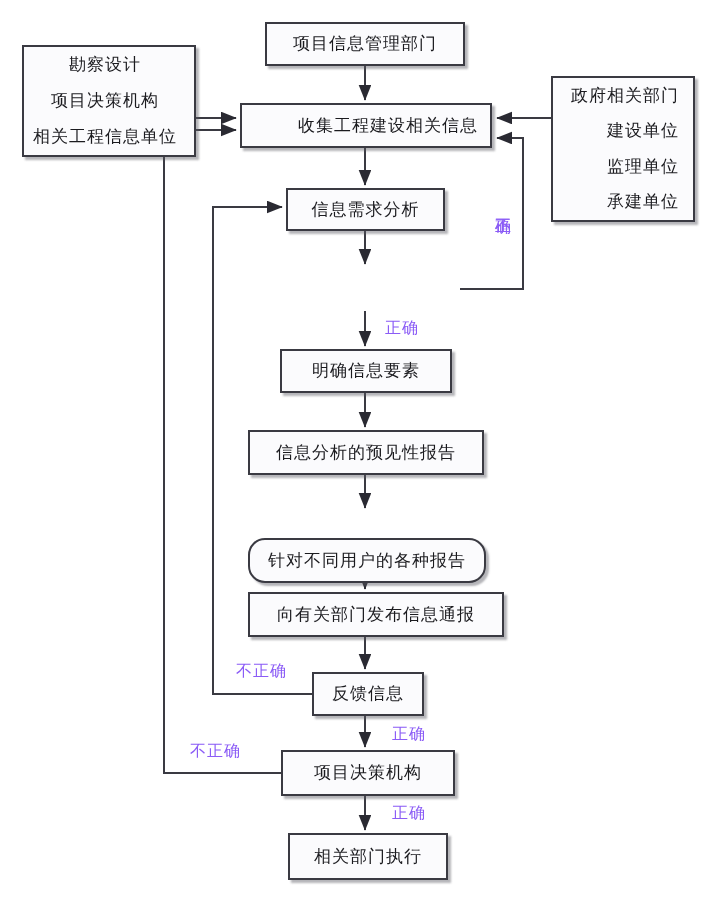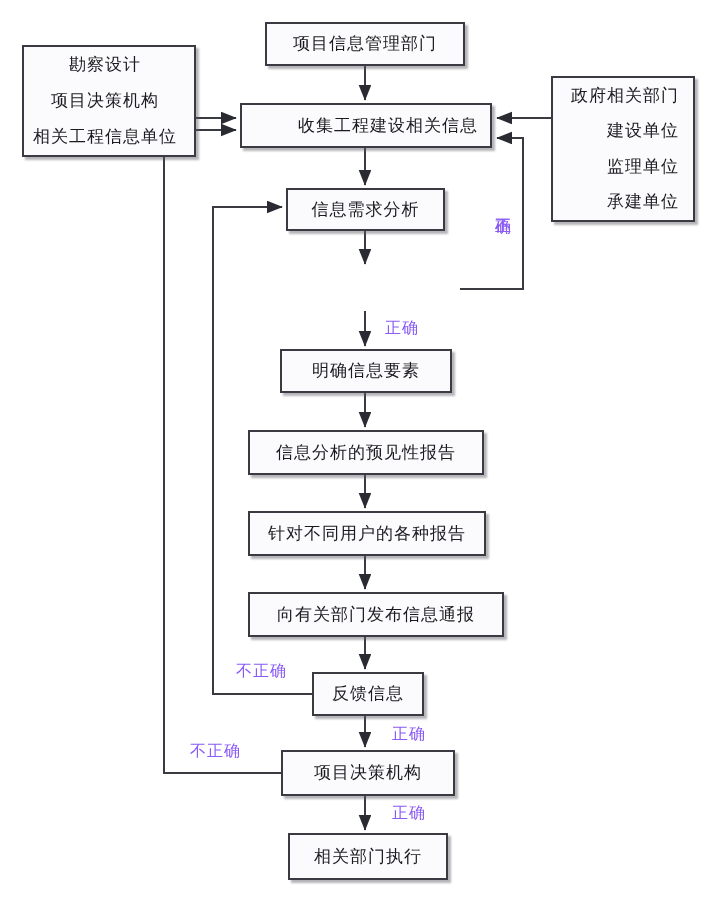--- a/index.html
+++ b/index.html
@@ -143,21 +143,21 @@
 
 
   <div class="node" style="left:280px; top:349px; width:172px; height:44px;">
     <span class="ln">明确信息要素</span>
   </div>
 
   <div class="node" style="left:248px; top:430px; width:236px; height:45px;">
     <span class="ln">信息分析的预见性报告</span>
   </div>
 
-  <div class="node" style="left:248px; top:511px; width:238px; height:45px;">
+  <div class="node" style="left:248px; top:538px; width:238px; height:45px;border-radius:17px;">
     <span class="ln">针对不同用户的各种报告</span>
   </div>
 
   <div class="node" style="left:248px; top:592px; width:256px; height:45px;">
     <span class="ln">向有关部门发布信息通报</span>
   </div>
 
   <div class="node" style="left:312px; top:672px; width:112px; height:44px;">
     <span class="ln">反馈信息</span>
   </div>

